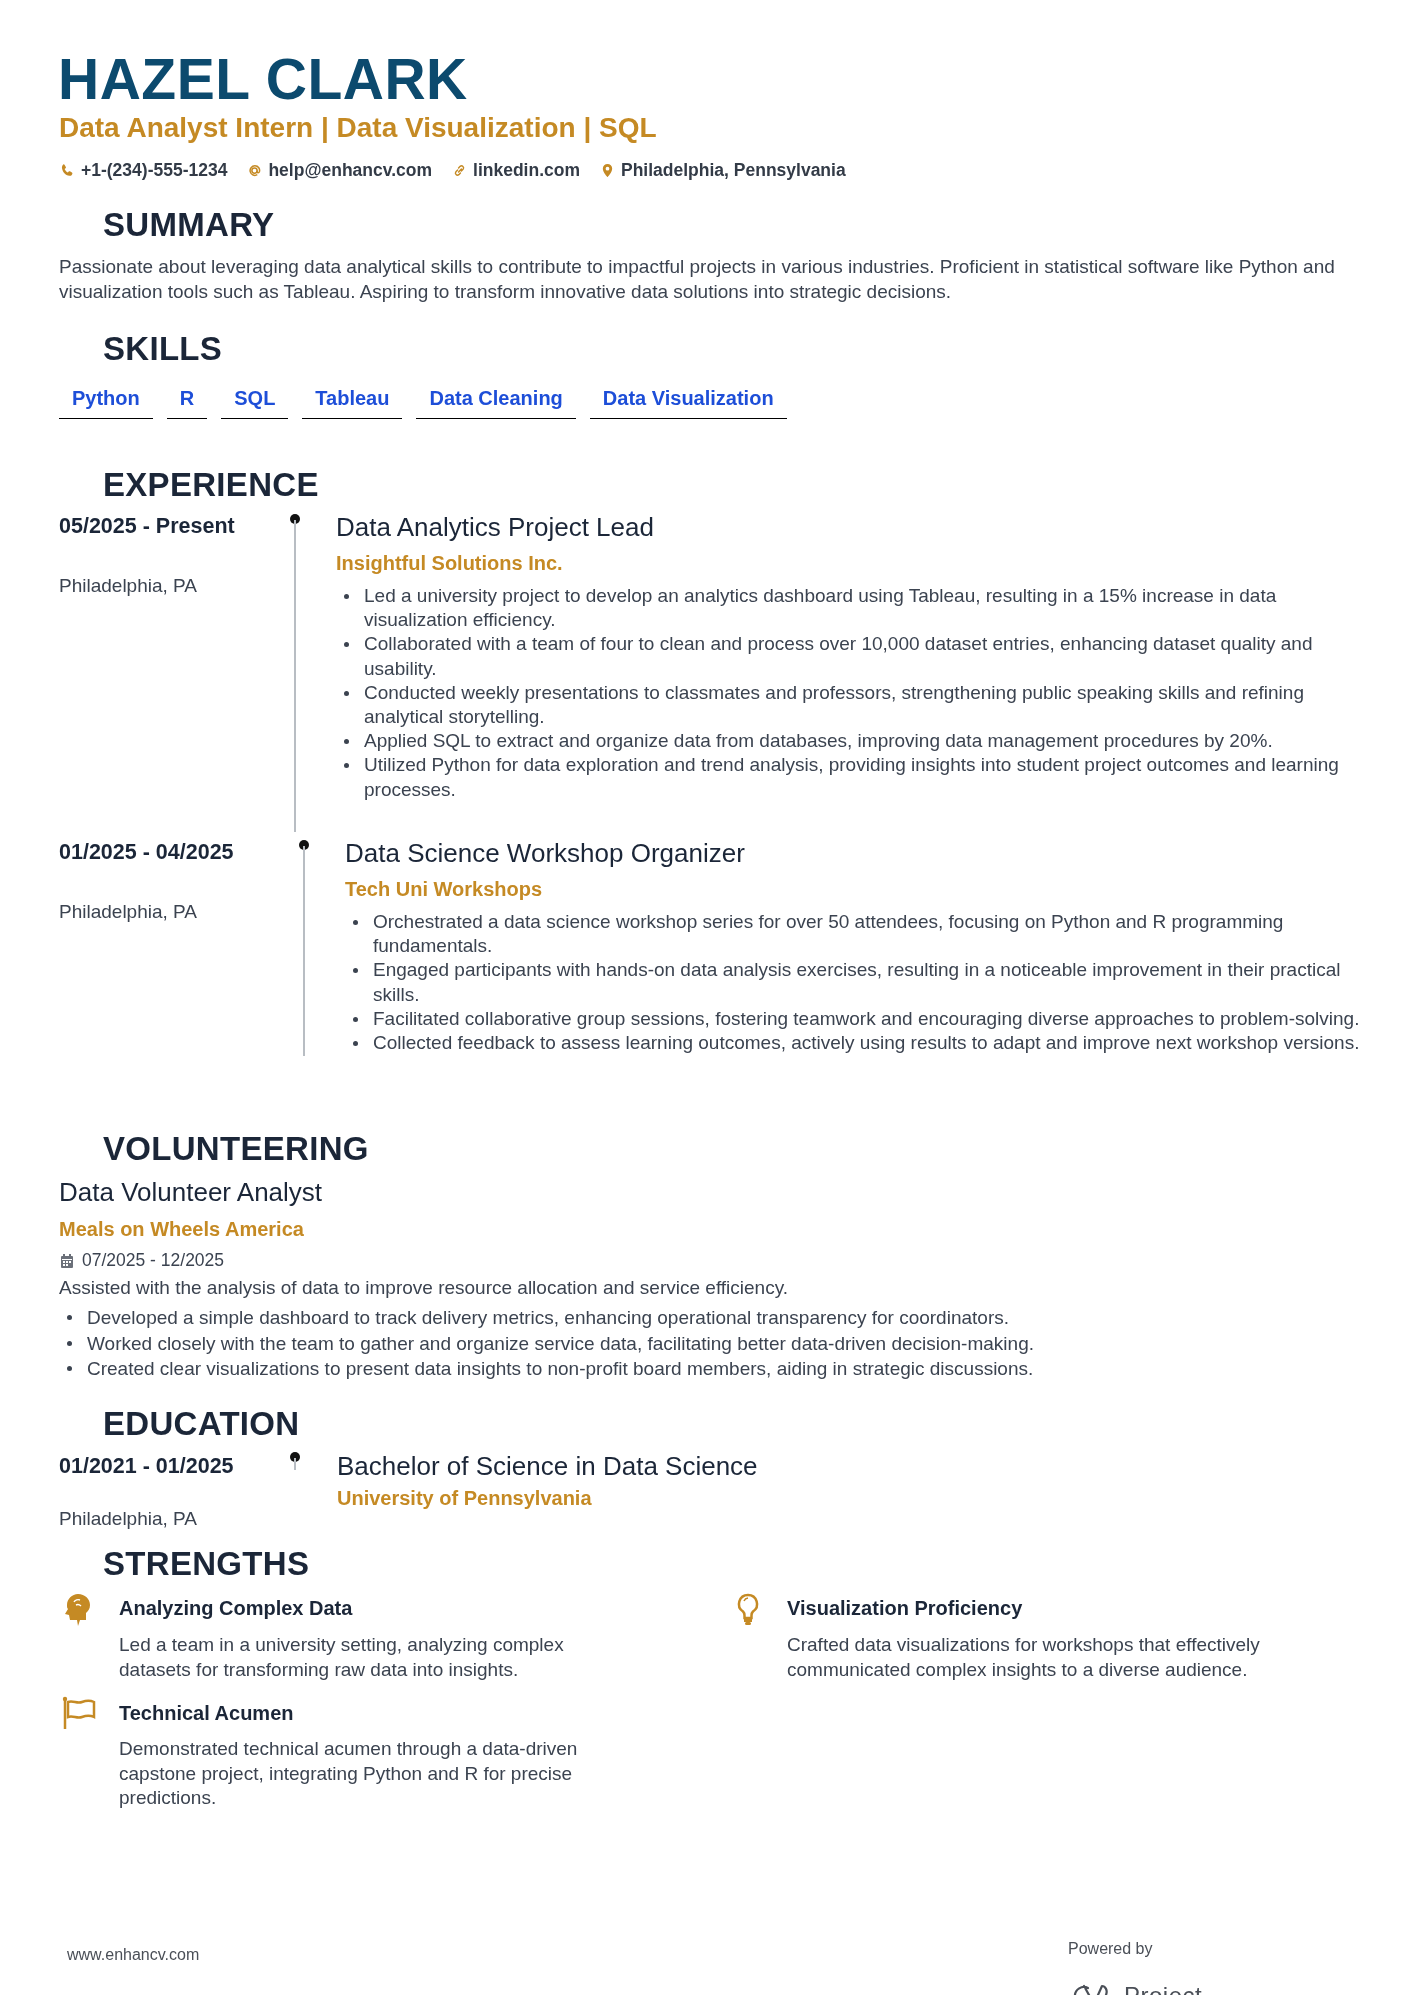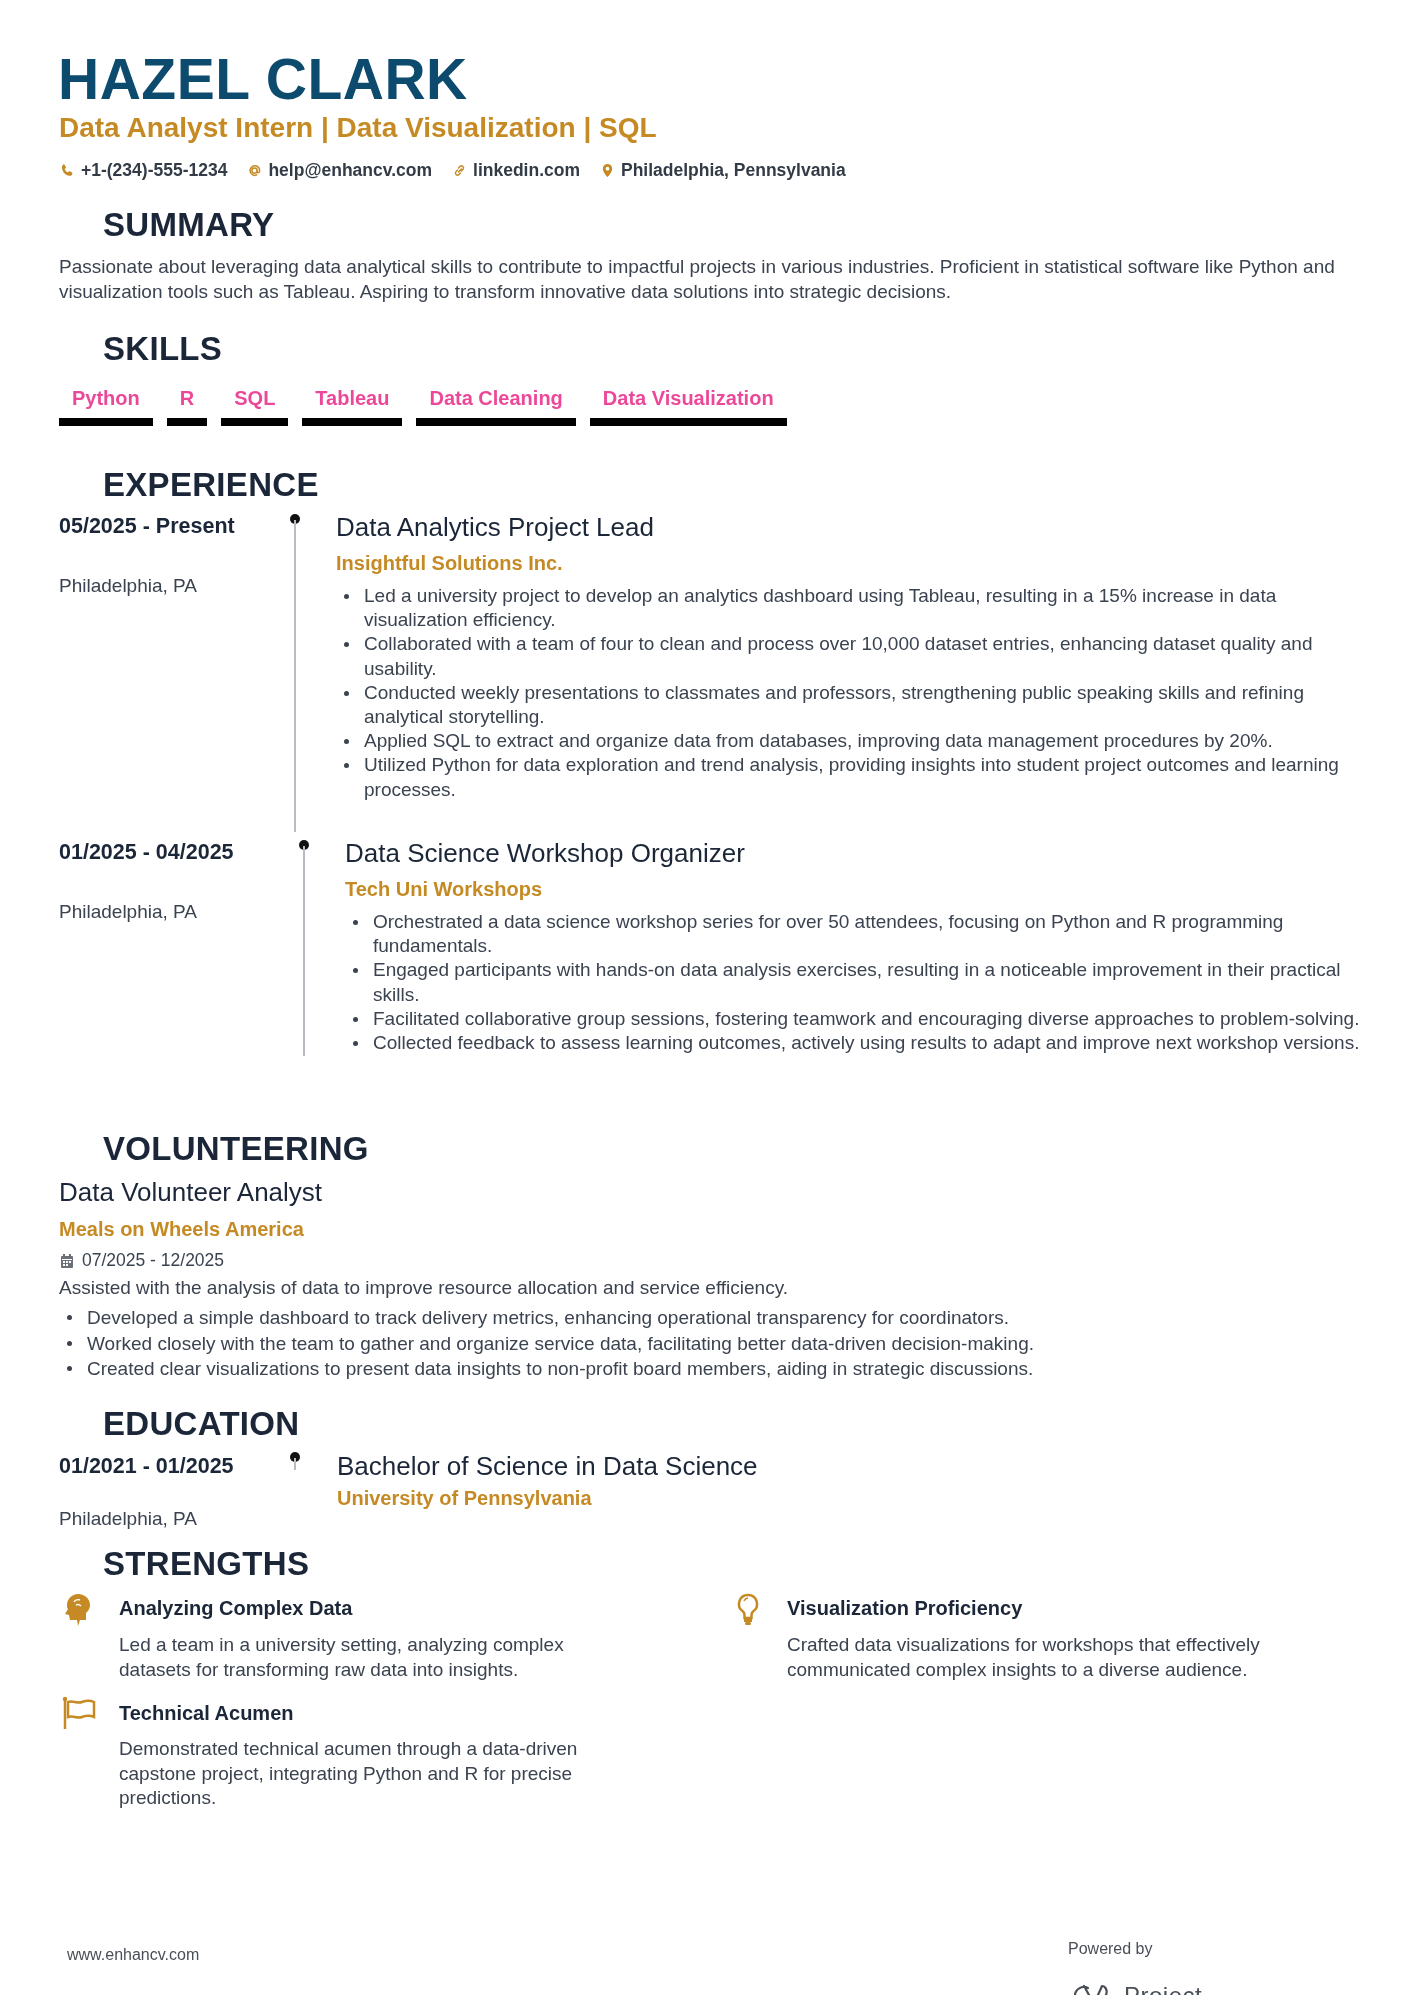--- a/index.html
+++ b/index.html
@@ -8,21 +8,21 @@
   .page { position: absolute; left: 0; top: 0; width: 1410px; height: 1995px; }
   .abs { position: absolute; }
   .name { left: 58px; top: 46px; font-size: 57px; font-weight: 700; color: #0c4a6e; letter-spacing: 0.5px; }
   .subtitle { left: 59px; top: 112px; font-size: 28px; font-weight: 700; color: #c58a24; }
   .contacts { left: 60px; top: 160px; display: flex; gap: 20px; font-size: 17.5px; font-weight: 700; color: #333b47; align-items: center; }
   .contact { display: flex; align-items: center; gap: 6px; }
   .contact svg { width: 15px; height: 15px; }
   .section-title { left: 59px; font-size: 33px; font-weight: 700; color: #1b2638; letter-spacing: 0.3px; margin-left: 44px; }
   .para { font-size: 19px; line-height: 24.5px; color: #3b4350; }
   .skills { left: 59px; top: 385px; display: flex; gap: 14px; }
-  .chip { font-size: 20px; font-weight: 700; color: #ec4899; padding: 2px 13px 8px 13px; border-bottom: 8px solid #000000; }
+  .chip { font-size: 20px; font-weight: 700; color: #1d4ed8; padding: 2px 13px 8px 13px; border-bottom: 1px solid #000000; }
   .timeline-line { width: 1.5px; background: #b8bdc3; }
   .dot { width: 10px; height: 10px; border-radius: 50%; background: #111; }
   .date { left: 59px; font-size: 21.5px; font-weight: 700; color: #1b2638; }
   .loc { left: 59px; font-size: 19px; color: #3b4350; margin-top: 20px; }
   .role { font-size: 26px; font-weight: 400; color: #1b2638; }
   .company { font-size: 20px; font-weight: 700; color: #c58a24; }
   ul.bullets { list-style: none; }
   ul.bullets li { position: relative; padding-left: 28px; font-size: 19px; line-height: 24.2px; color: #3b4350; }
   ul.bullets li::before { content: ""; position: absolute; left: 8px; top: 10px; width: 5px; height: 5px; border-radius: 50%; background: #3b4350; }
   .strength-title { font-size: 20px; font-weight: 700; color: #1b2638; }

